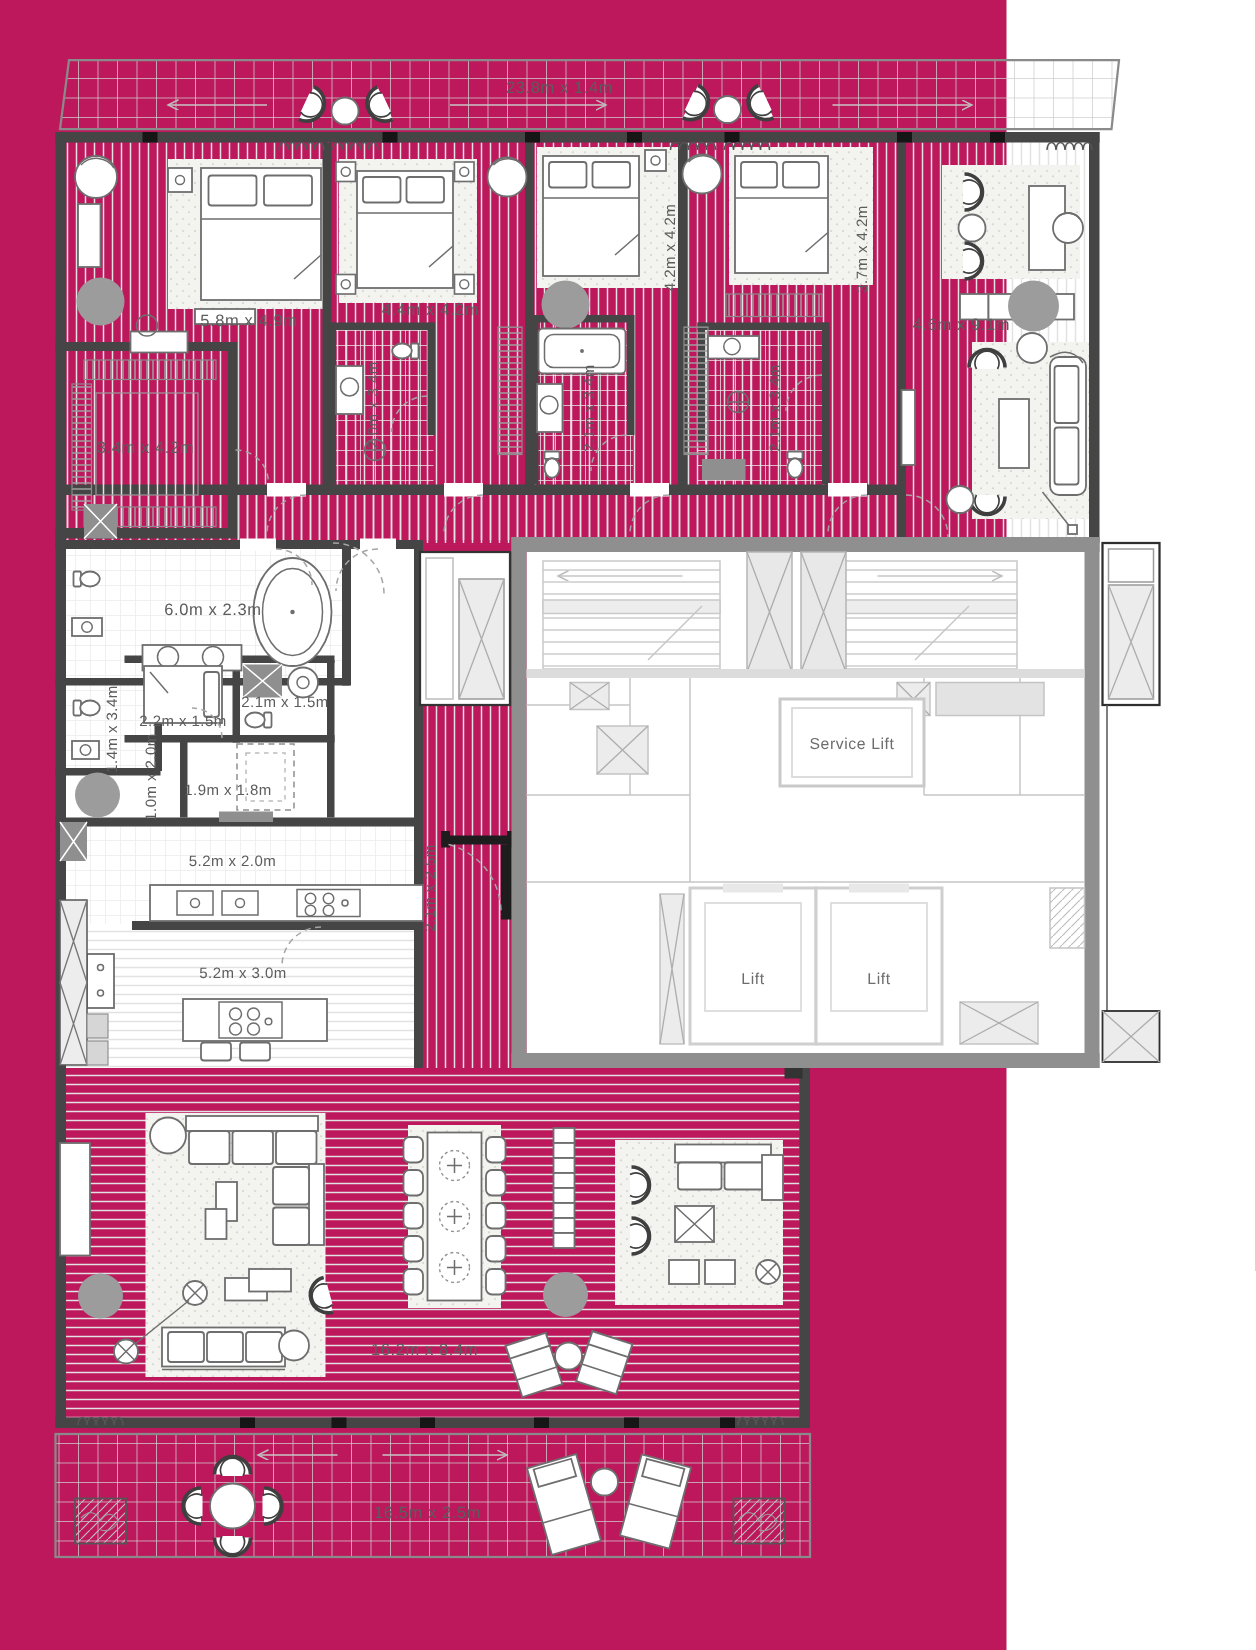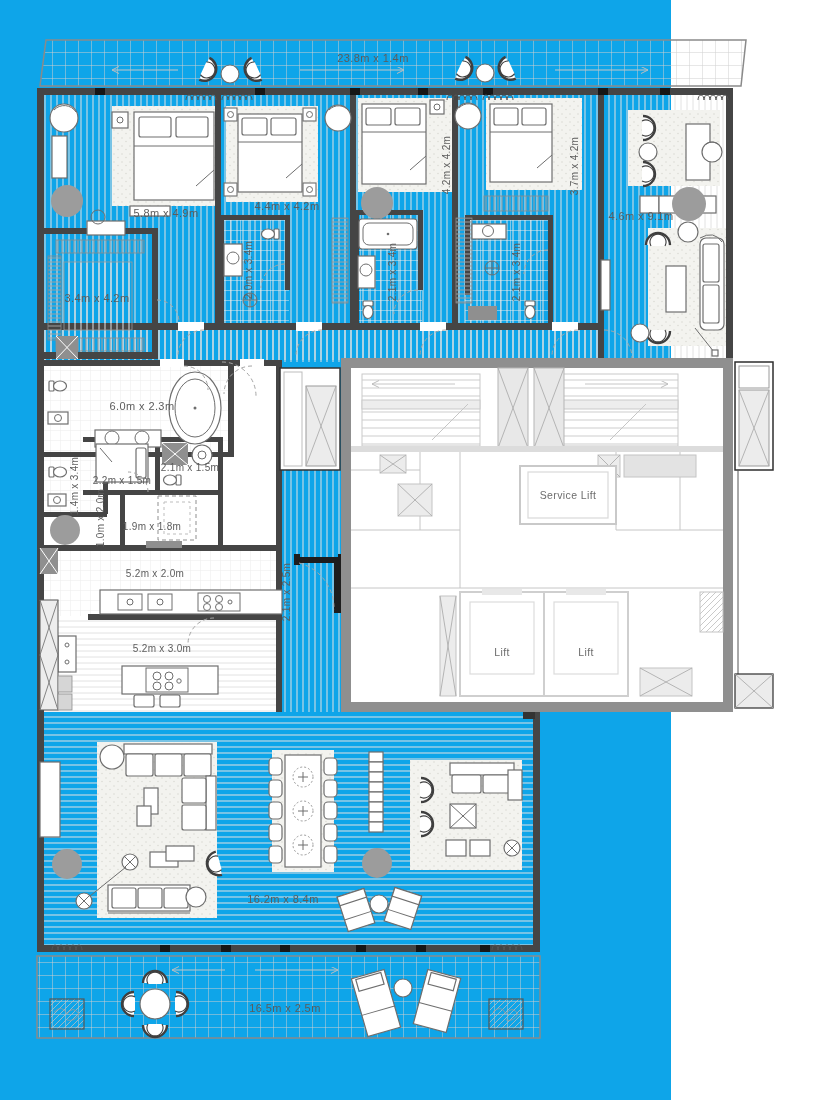--- a/index.html
+++ b/index.html
@@ -1,16 +1,16 @@
 <!DOCTYPE html>
 <html><head>
 <meta charset="utf-8">
 <style>
   html,body{margin:0;padding:0;background:#ffffff;}
-  .page{width:671px;height:1100px;position:relative;background:#0ea5e9;}
+  .page{width:671px;height:1100px;position:relative;background:#be185d;}
   svg{display:block}
   .wall{fill:#454545;}
   .gwall{fill:#8f8f8f;}
   .furn{fill:#ffffff;stroke:#6e6e6e;stroke-width:1.2;}
   .thin{fill:none;stroke:#6e6e6e;stroke-width:1;}
   .litethin{fill:none;stroke:#c6c6c6;stroke-width:1;}
   .xline{stroke:#aeaeae;stroke-width:.9;}
   .arc{fill:none;stroke:#a5a5a5;stroke-width:1;stroke-dasharray:4 3;}
   .lbl{font:11px "Liberation Sans",sans-serif;fill:#5c5c5c;text-anchor:middle;letter-spacing:.4px;}
   .lbls{font:10px "Liberation Sans",sans-serif;fill:#5c5c5c;text-anchor:middle;letter-spacing:.3px;}

